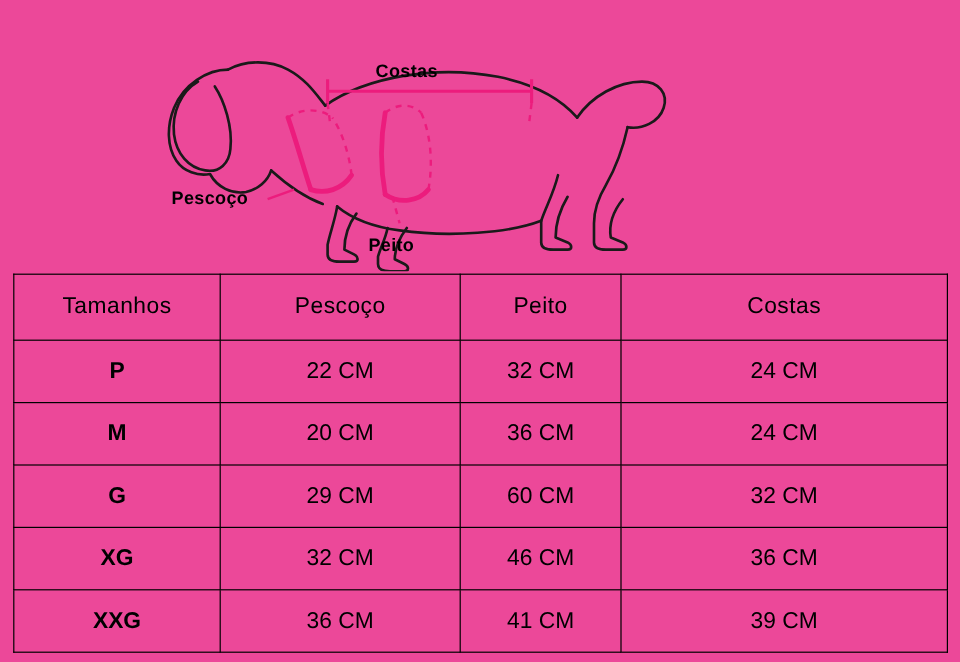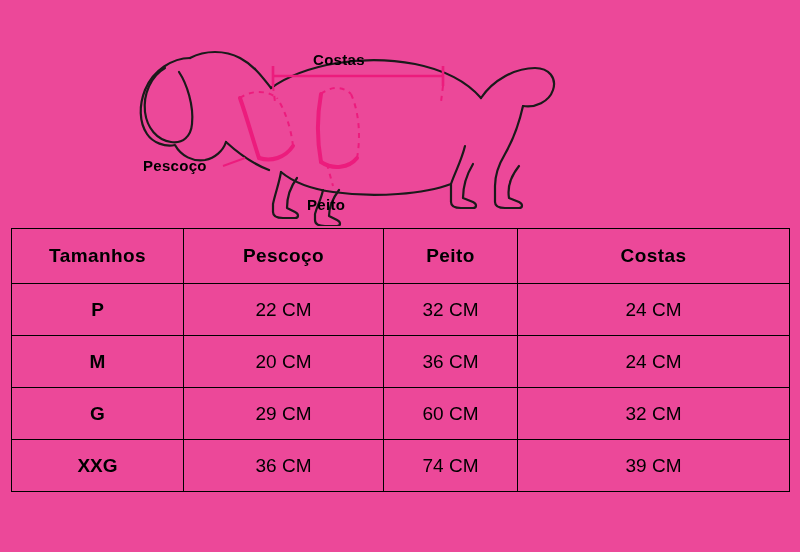--- a/index.html
+++ b/index.html
@@ -57,21 +57,21 @@
     table-layout: fixed;
   }
   #size-table td, #size-table th {
     border: 1px solid #000000;
     text-align: center;
     vertical-align: middle;
     padding: 0;
   }
   #size-table thead th {
     height: 54px;
-    font-weight: bold;
+    font-weight: normal;
     font-size: 19px;
     letter-spacing: 0.4px;
   }
   #size-table tbody td {
     height: 51px;
     font-size: 19px;
   }
   #size-table tbody td.size-name {
     font-weight: bold;
     font-size: 19px;
@@ -181,21 +181,27 @@
         <td>36 CM</td>
         <td>24 CM</td>
       </tr>
       <tr>
         <td class="size-name">G</td>
         <td>29 CM</td>
         <td>60 CM</td>
         <td>32 CM</td>
       </tr>
       <tr>
+        <td class="size-name">XG</td>
+        <td>32 CM</td>
+        <td>46 CM</td>
+        <td>36 CM</td>
+      </tr>
+      <tr>
         <td class="size-name">XXG</td>
         <td>36 CM</td>
-        <td>74 CM</td>
+        <td>41 CM</td>
         <td>39 CM</td>
       </tr>
     </tbody>
   </table>
 
 </div>
 
 </body></html>

